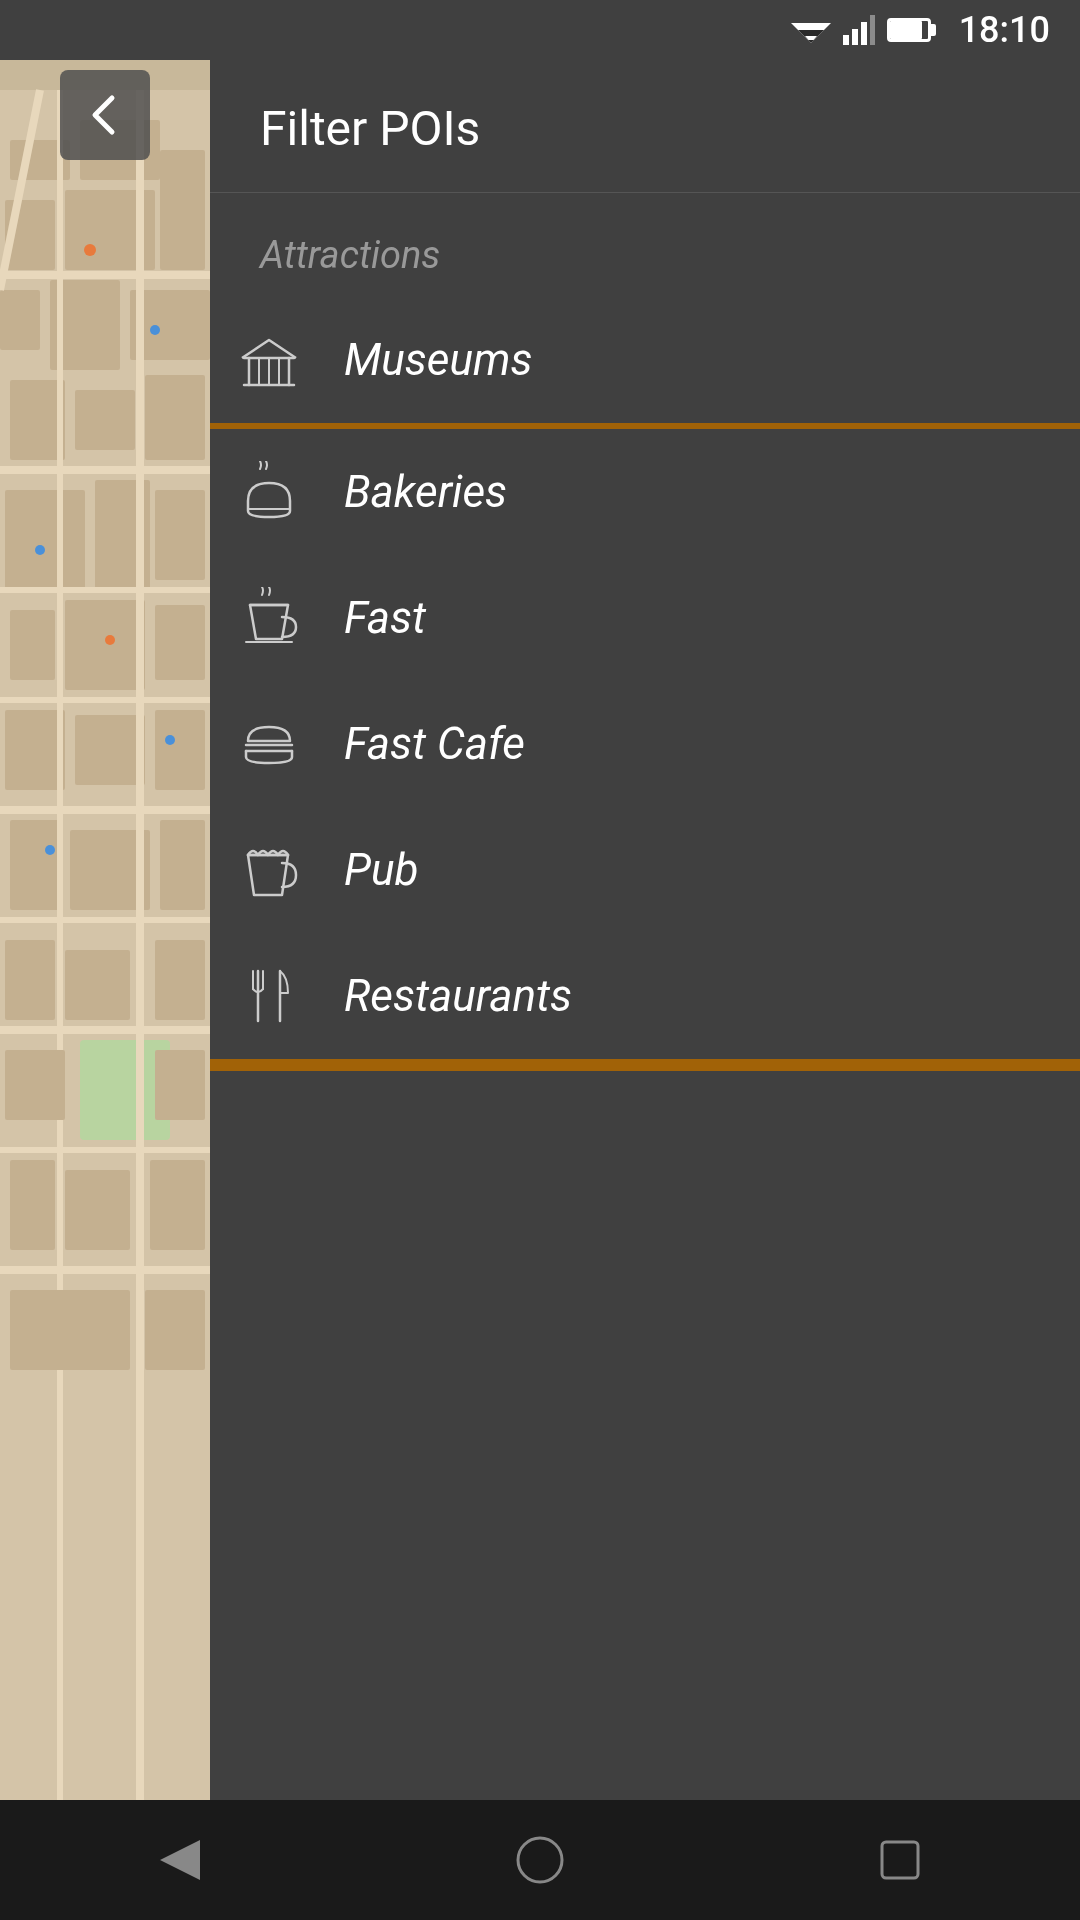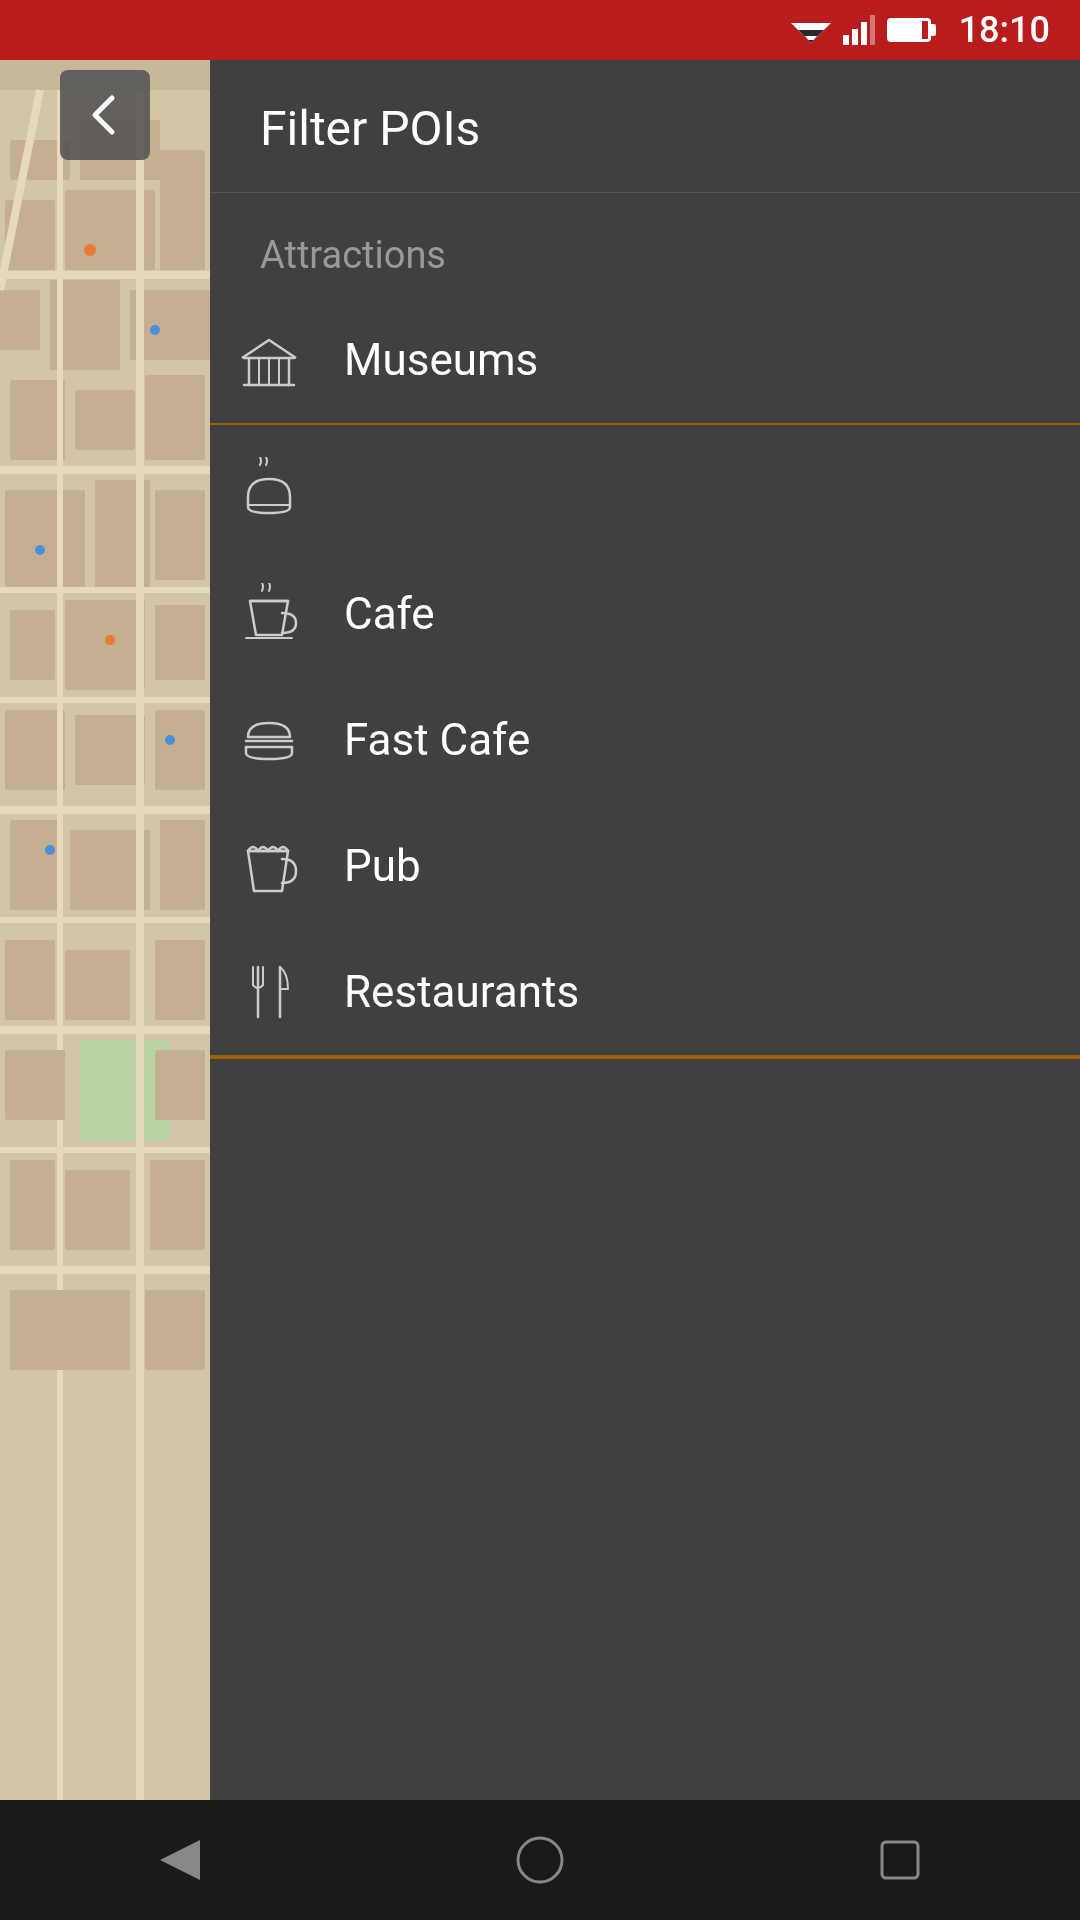--- a/index.html
+++ b/index.html
@@ -17,21 +17,21 @@
       position: relative;
     }
 
     
     .status-bar {
       position: absolute;
       top: 0;
       left: 0;
       width: 1080px;
       height: 60px;
-      background: #b91c1c;
+      background: #404040;
       display: flex;
       align-items: center;
       justify-content: flex-end;
       padding-right: 30px;
       z-index: 10;
     }
 
     .status-icons {
       display: flex;
       align-items: center;
@@ -135,21 +135,22 @@
     }
 
     .filter-title {
       color: #ffffff;
       font-size: 48px;
       font-weight: 400;
     }
 
     
     .section {
-      border-bottom: 2px solid #a16207;
+      border-bottom: 6px solid #a16207;
+      font-style: italic;
     }
 
     .section-title {
       color: #999;
       font-size: 38px;
       font-weight: 400;
       padding: 40px 50px 20px 50px;
     }
 
     
@@ -347,38 +348,39 @@
       <div class="item-icon">
         <svg width="62" height="62" viewBox="0 0 62 62" xmlns="http://www.w3.org/2000/svg" fill="none" stroke="#cccccc" stroke-width="2.5" stroke-linecap="round" stroke-linejoin="round">
 
           <path d="M22,8 Q24,4 22,0" stroke="#cccccc" stroke-width="2"></path>
           <path d="M28,8 Q30,4 28,0" stroke="#cccccc" stroke-width="2"></path>
 
           <path d="M10,40 Q10,22 31,22 Q52,22 52,40 L52,50 Q52,56 31,56 Q10,56 10,50 Z" stroke="#cccccc" stroke-width="2.5" fill="none"></path>
           <line x1="10" y1="48" x2="52" y2="48" stroke="#cccccc" stroke-width="2"></line>
         </svg>
       </div>
+      <span class="item-label">Bakeries</span>
     </div>
 
     <div class="menu-item">
       <div class="item-icon">
         <svg width="62" height="62" viewBox="0 0 62 62" xmlns="http://www.w3.org/2000/svg" fill="none" stroke="#cccccc" stroke-width="2.5" stroke-linecap="round" stroke-linejoin="round">
 
           <path d="M24,8 Q26,3 24,0" stroke="#cccccc" stroke-width="2"></path>
           <path d="M31,8 Q33,3 31,0" stroke="#cccccc" stroke-width="2"></path>
 
           <path d="M12,18 L18,52 L44,52 L50,18 Z" stroke="#cccccc" stroke-width="2.5" fill="none"></path>
           <line x1="12" y1="18" x2="50" y2="18" stroke="#cccccc" stroke-width="2.5"></line>
 
           <path d="M44,30 Q58,30 58,40 Q58,50 44,50" stroke="#cccccc" stroke-width="2.5" fill="none"></path>
 
           <line x1="8" y1="55" x2="54" y2="55" stroke="#cccccc" stroke-width="2"></line>
         </svg>
       </div>
-      <span class="item-label">Cafe</span>
+      <span class="item-label">Fast</span>
     </div>
 
     <div class="menu-item">
       <div class="item-icon">
         <svg width="62" height="62" viewBox="0 0 62 62" xmlns="http://www.w3.org/2000/svg" fill="none" stroke="#cccccc" stroke-width="2.5" stroke-linecap="round" stroke-linejoin="round">
 
           <path d="M10,28 Q10,14 31,14 Q52,14 52,28 Z" stroke="#cccccc" stroke-width="2.5" fill="none"></path>
 
           <line x1="8" y1="32" x2="54" y2="32" stroke="#cccccc" stroke-width="2.5"></line>
           <line x1="8" y1="38" x2="54" y2="38" stroke="#cccccc" stroke-width="2.5"></line>

